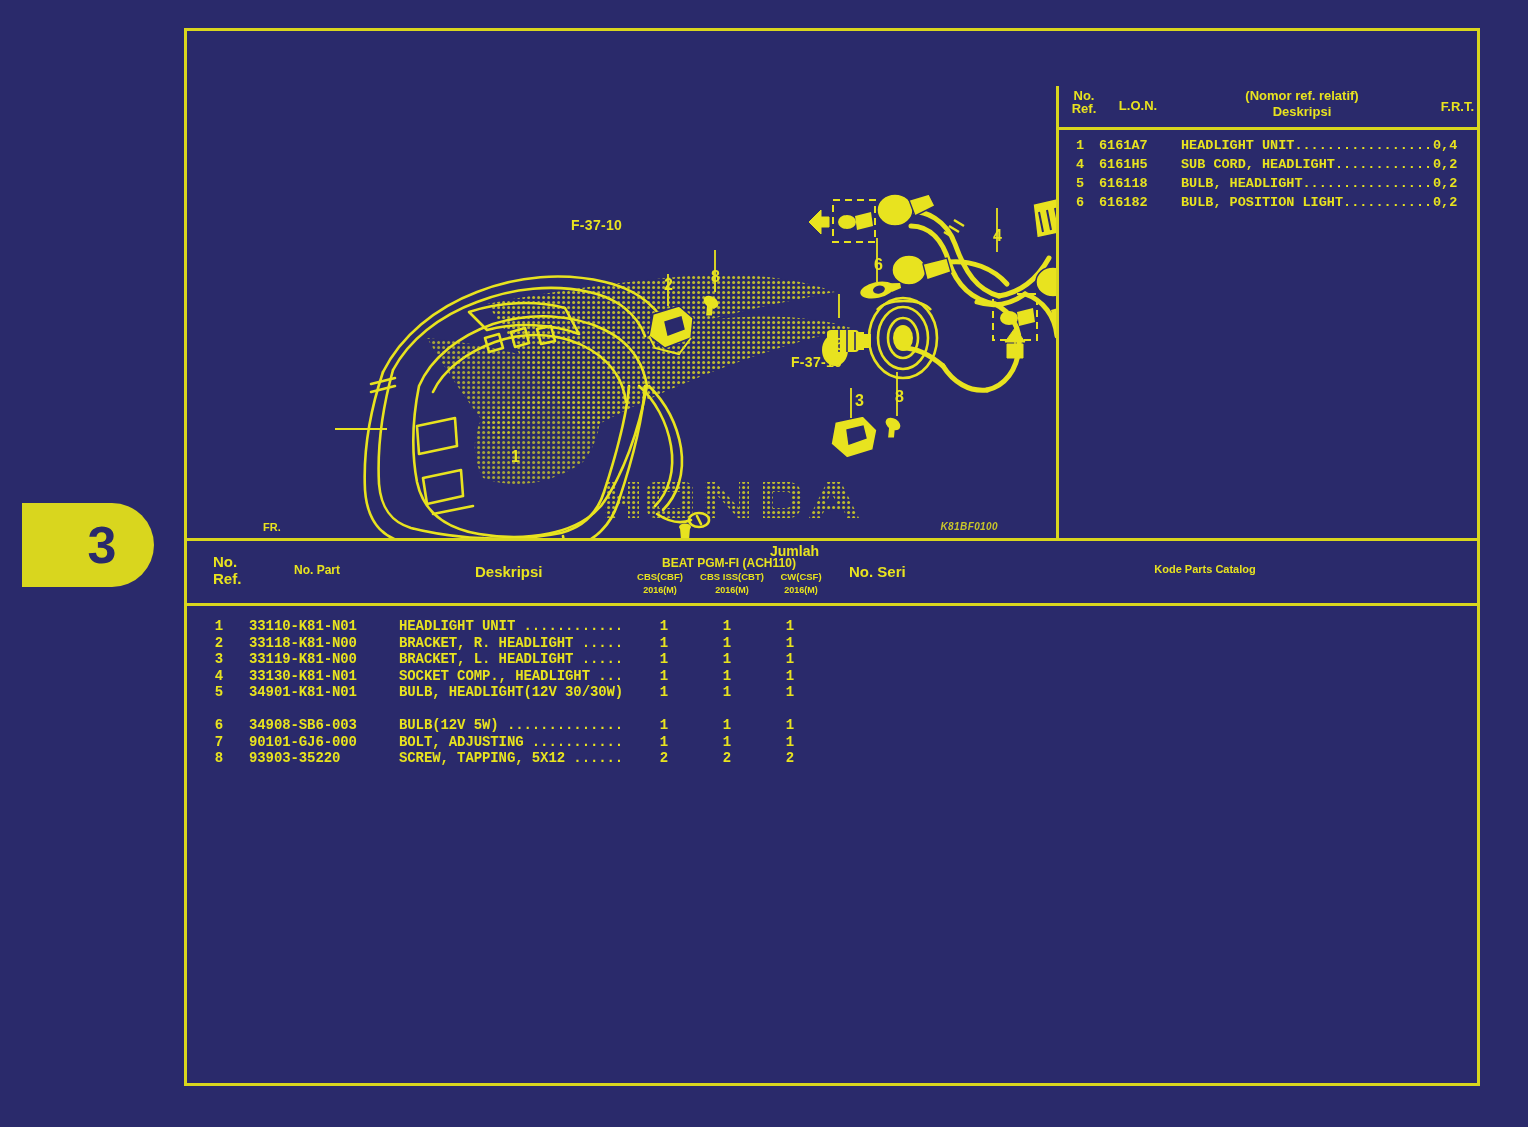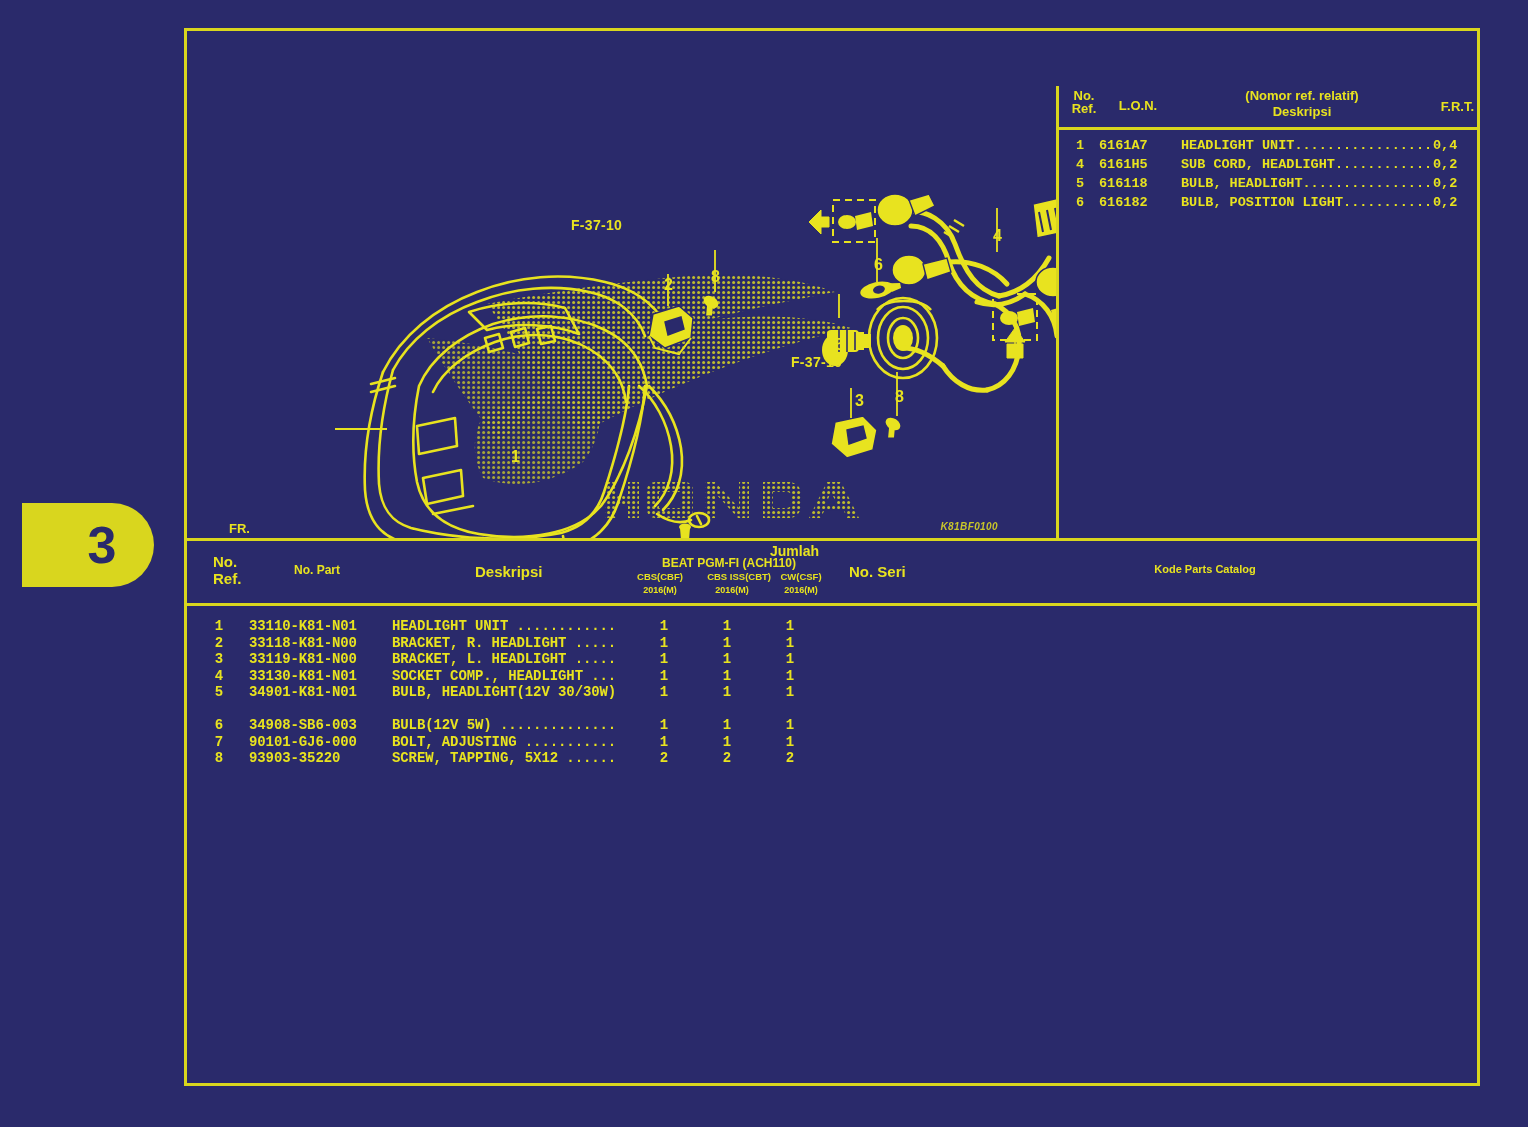--- a/index.html
+++ b/index.html
@@ -123,21 +123,21 @@
     border-bottom: 3px solid #d9d61e;
     box-sizing: border-box;
   }
   #parts-head .hd { position: absolute; color: #e8e31f; font-weight: bold; }
   .hd-noref { left: 26px; top: 12px; font-size: 15px; line-height: 17px; }
   .hd-nopart { left: 107px; top: 22px; font-size: 12px; }
   .hd-desk { left: 288px; top: 22px; font-size: 15px; }
   .hd-jumlah { left: 452px; top: 2px; width: 180px; text-align: right; font-size: 14px; }
   .hd-model  { left: 440px; top: 15px; width: 204px; text-align: center; font-size: 12px; }
   .hd-v1 { left: 440px; top: 30px; width: 66px; text-align: center; font-size: 9.5px; }
-  .hd-v2 { left: 506px; top: 30px; width: 78px; text-align: right; font-size: 9.5px; }
+  .hd-v2 { left: 506px; top: 30px; width: 78px; text-align: center; font-size: 9.5px; }
   .hd-v3 { left: 584px; top: 30px; width: 60px; text-align: center; font-size: 9.5px; }
   .hd-y1 { left: 440px; top: 44px; width: 66px; text-align: center; font-size: 9px; }
   .hd-y2 { left: 506px; top: 44px; width: 78px; text-align: center; font-size: 9px; }
   .hd-y3 { left: 584px; top: 44px; width: 60px; text-align: center; font-size: 9px; }
   .hd-seri { left: 662px; top: 22px; font-size: 15px; }
   .hd-kode { left: 868px; top: 22px; width: 300px; text-align: center; font-size: 11px; }
 
   #parts-body {
     position: absolute;
     left: 0; top: 575px;
@@ -149,35 +149,35 @@
     height: 16.5px;
     font-family: "Liberation Mono", monospace;
     font-size: 14px;
     color: #e8e31f;
     font-weight: bold;
     letter-spacing: -0.1px;
   }
   .part-row.spacer { height: 16.5px; }
   .part-row .p-ref  { position: absolute; left: 20px; width: 24px; text-align: center; }
   .part-row .p-num  { position: absolute; left: 62px; }
-  .part-row .p-desc { position: absolute; left: 205px; white-space: pre; }
+  .part-row .p-desc { position: absolute; left: 212px; white-space: pre; }
   .part-row .p-q1   { position: absolute; left: 468px; width: 18px; text-align: center; }
   .part-row .p-q2   { position: absolute; left: 531px; width: 18px; text-align: center; }
   .part-row .p-q3   { position: absolute; left: 594px; width: 18px; text-align: center; }
 
   
   .dlabel {
     position: absolute;
     color: #e8e31f;
     font-weight: bold;
     font-family: "Liberation Sans", sans-serif;
   }
   .callout { font-size: 16px; }
   .xref { font-size: 14px; letter-spacing: 0.3px; }
-  .frmark { font-size: 13px; }
+  .frmark { font-size: 11px; margin-left: 34px; }
 </style>
 </head>
 <body>
 
 <div id="root">
 
   <div id="page-tab">
     <span class="num">3</span>
   </div>
 

